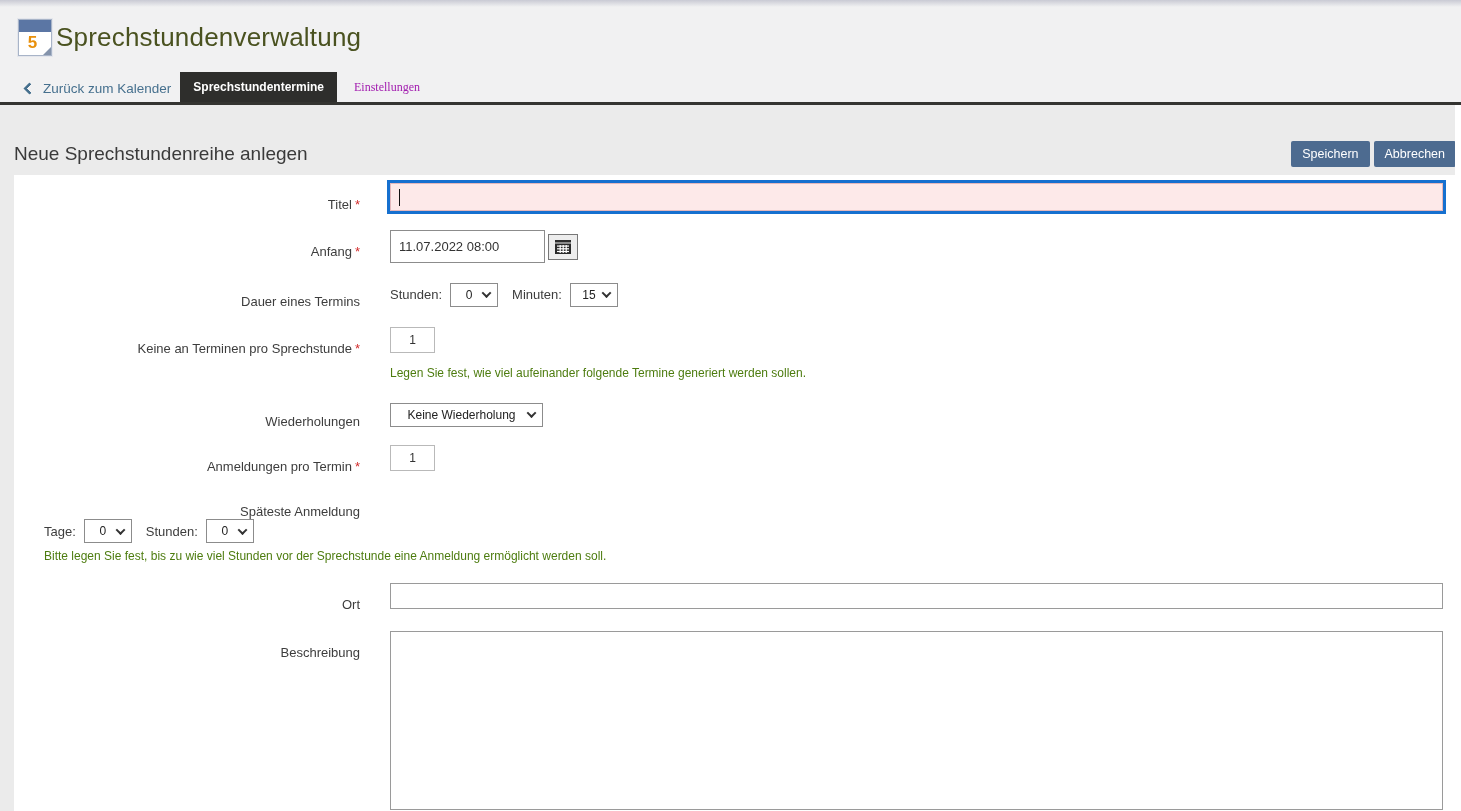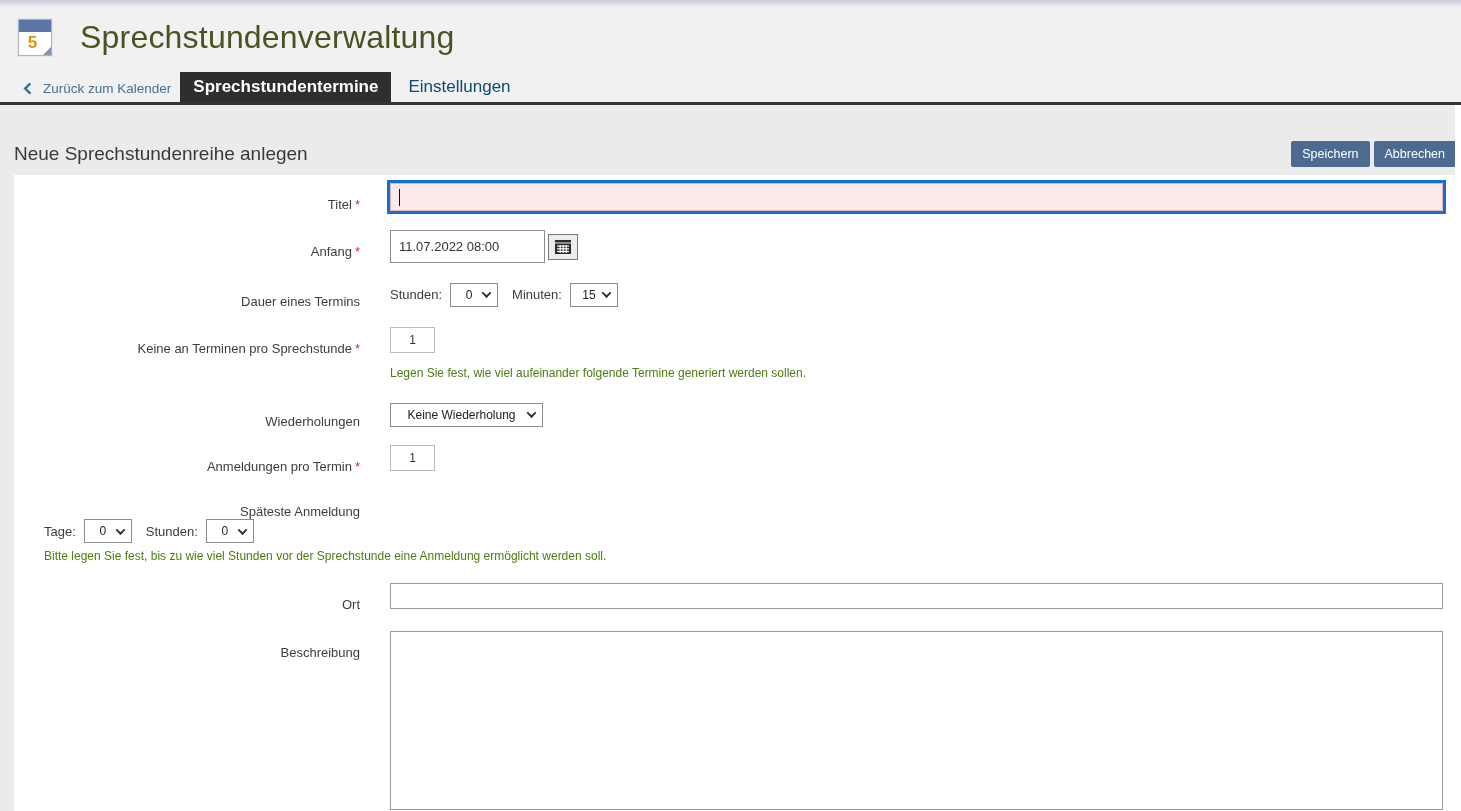--- a/index.html
+++ b/index.html
@@ -17,30 +17,30 @@
 
   .cal-logo { width:34px; height:37px; background:#fff; border:1px solid #a8b4c8; position:relative; overflow:hidden; box-shadow:0 0 0 1px #e4e6ec; }
   .cal-logo-top { height:12px; background:#5b76a4; }
   .cal-logo-day { position:absolute; left:0; right:5px; top:11px; bottom:0; display:flex; align-items:center; justify-content:center;
     color:#e8900c; font-weight:bold; font-size:17px; }
   .cal-logo-fold-white { position:absolute; right:-1px; bottom:-1px; width:0; height:0;
     border-left:9px solid transparent; border-bottom:9px solid #f1f1f2; }
   .cal-logo-fold { position:absolute; right:0; bottom:0; width:0; height:0;
     border-right:8px solid transparent; border-top:8px solid #8493ab; transform:translate(0,0) rotate(180deg); }
 
-  .app-title { margin-left:28px; font-size:32px; color:var(--header-title,#4a5220); letter-spacing:.2px; }
+  .app-title { margin-left:4px; font-size:26px; color:var(--header-title,#4a5220); letter-spacing:.2px; }
 
   
   .tabbar { display:flex; align-items:flex-end; padding-left:25px; }
   .back-link { display:flex; align-items:center; height:27px; color:var(--link,#46708e); cursor:pointer; font-size:13.5px; }
   .chev-left { width:9px; height:9px; border-left:3px solid var(--link,#46708e); border-bottom:3px solid var(--link,#46708e);
     transform:rotate(45deg); margin-right:9px; border-radius:1px; }
-  .tab { height:27px; display:flex; align-items:center; padding:15px 13px; font-size:17px; cursor:pointer; }
+  .tab { height:27px; display:flex; align-items:center; padding:15px 13px; font-size:12px; cursor:pointer; }
   .tab.active { background:var(--active-tab-bg,#2e2e2c); color:#fff; font-weight:bold; margin-left:9px; }
-  .tab.inactive { color:#0c4a6e; margin-left:4px; }
+  .tab.inactive { color:#a21caf; margin-left:4px;font-family:Liberation Serif, serif; }
   .rule { height:3px; background:#343431; }
 
   
   .content { flex:1; display:flex; flex-direction:column; background:#ebebeb; }
   .toolbar-row { display:flex; justify-content:space-between; align-items:center; padding:36px 5px 8px 14px; }
   .page-title { font-size:19px; color:#3a3a3a; }
   .btns { display:flex; gap:4px; }
   .btn { background:var(--button-bg,#4d6b90); color:#fff; border:none; font-size:12.5px;
     padding:6px 11px; border-radius:2px; cursor:pointer; font-family:inherit; }
 

